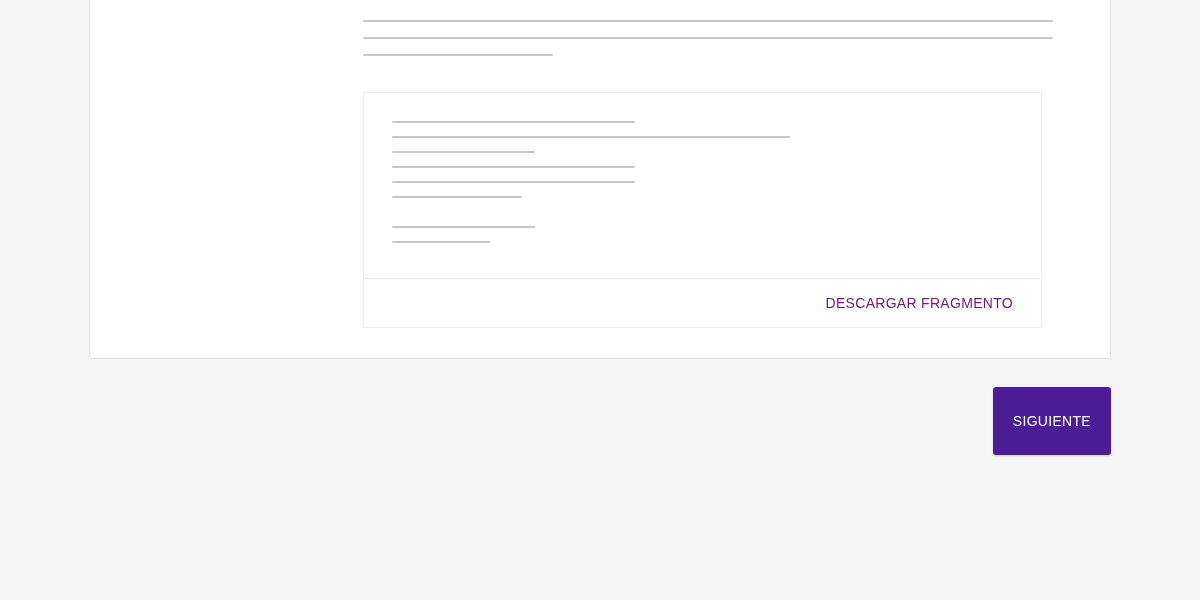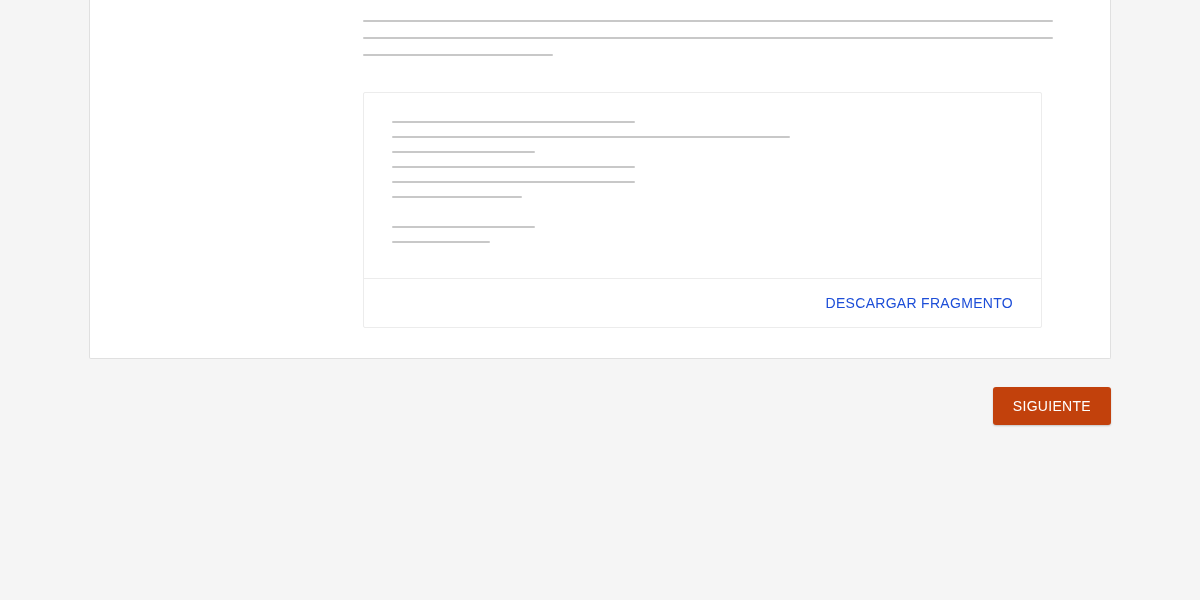--- a/index.html
+++ b/index.html
@@ -46,39 +46,39 @@
     }
     .code-body .skel-line {
       margin-bottom: 13px;
     }
     .code-footer {
       border-top: 1px solid #ececec;
       padding: 10px 20px;
       text-align: right;
     }
     .download-link {
-      color: #1d4ed8;
+      color: #701a75;
       font-size: 14px;
       font-weight: 500;
       letter-spacing: 0.3px;
       background: none;
       border: none;
       cursor: pointer;
       text-transform: uppercase;
       padding: 6px 8px;
     }
     .actions {
       margin: 28px 89px 0 0;
       text-align: right;
     }
     .next-btn {
-      background: #c2410c;
+      background: #4c1d95;
       color: #fff;
       border: none;
-      padding: 11px 20px;
+      padding: 26px 20px;
       font-size: 14px;
       font-weight: 500;
       letter-spacing: 0.3px;
       text-transform: uppercase;
       border-radius: 3px;
       cursor: pointer;
       box-shadow: 0 1px 2px rgba(0,0,0,0.2);
     }
   </style>
 </head>

